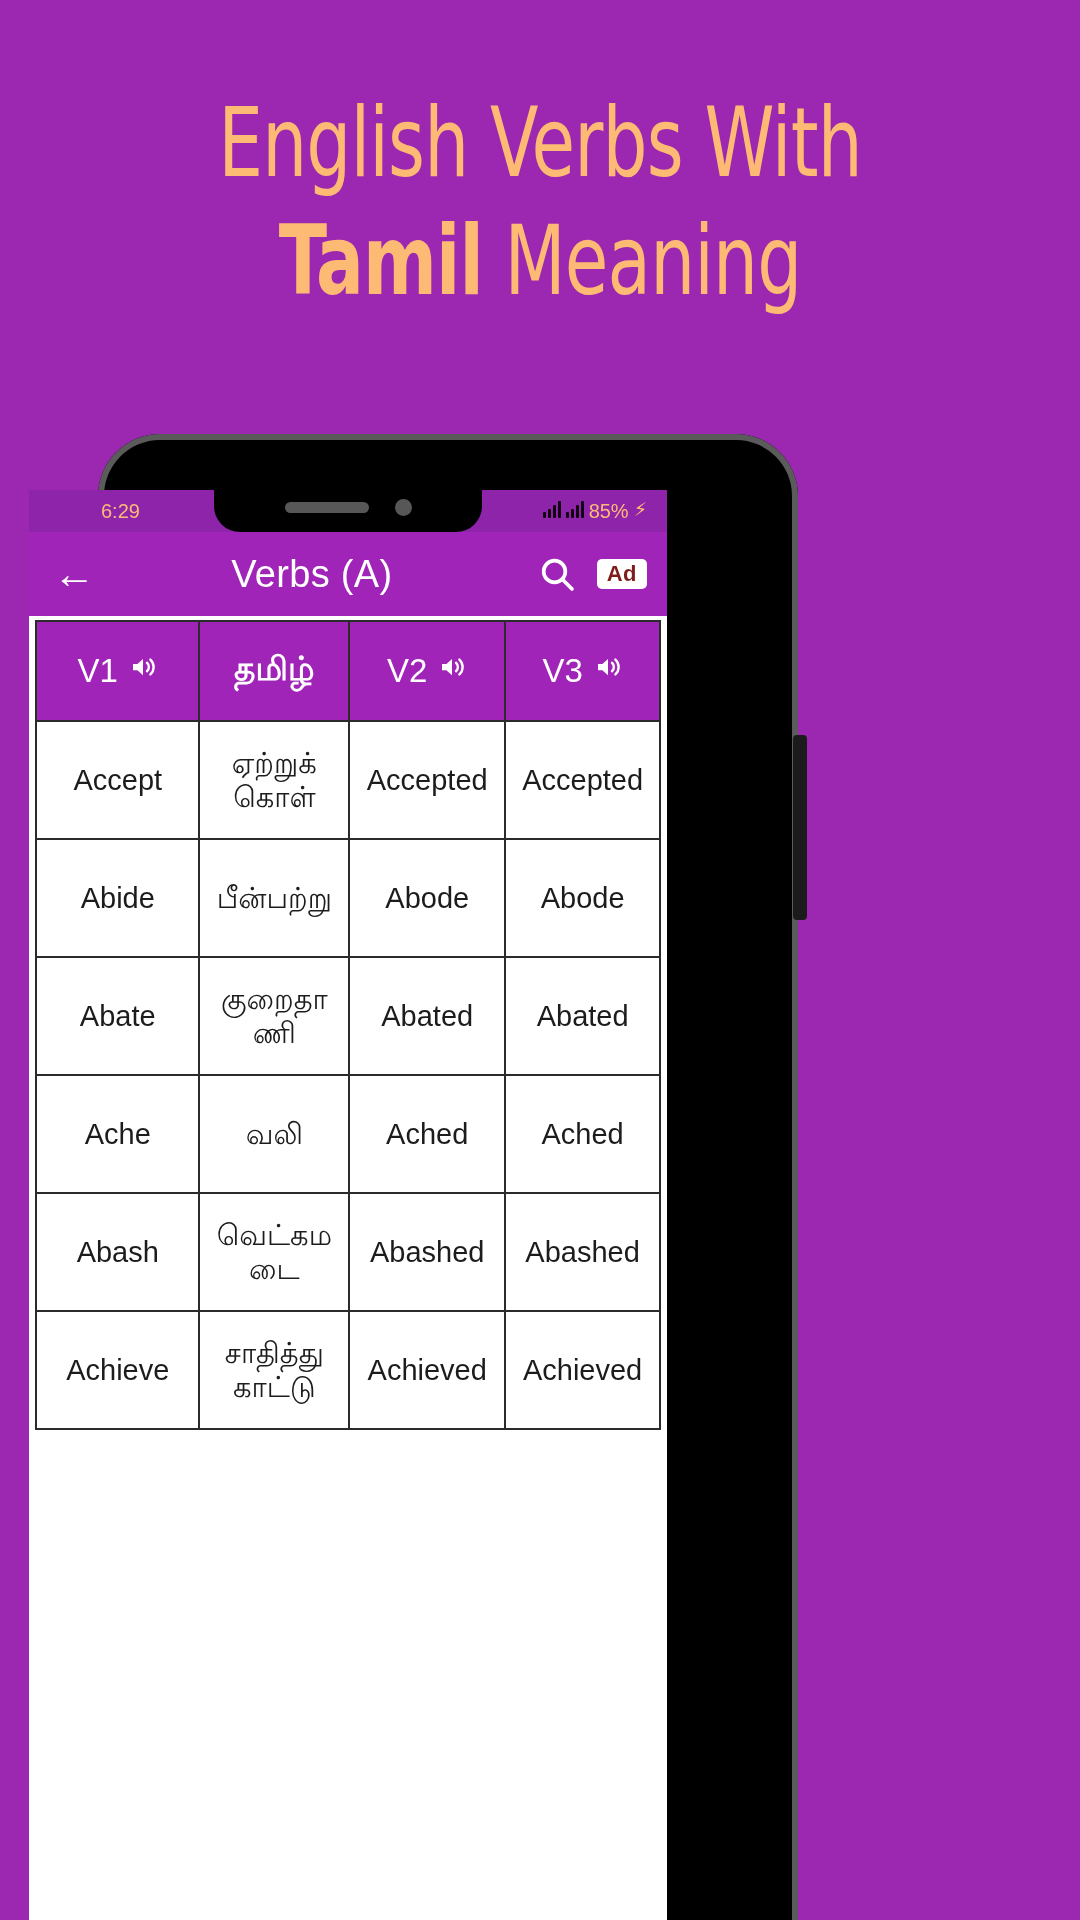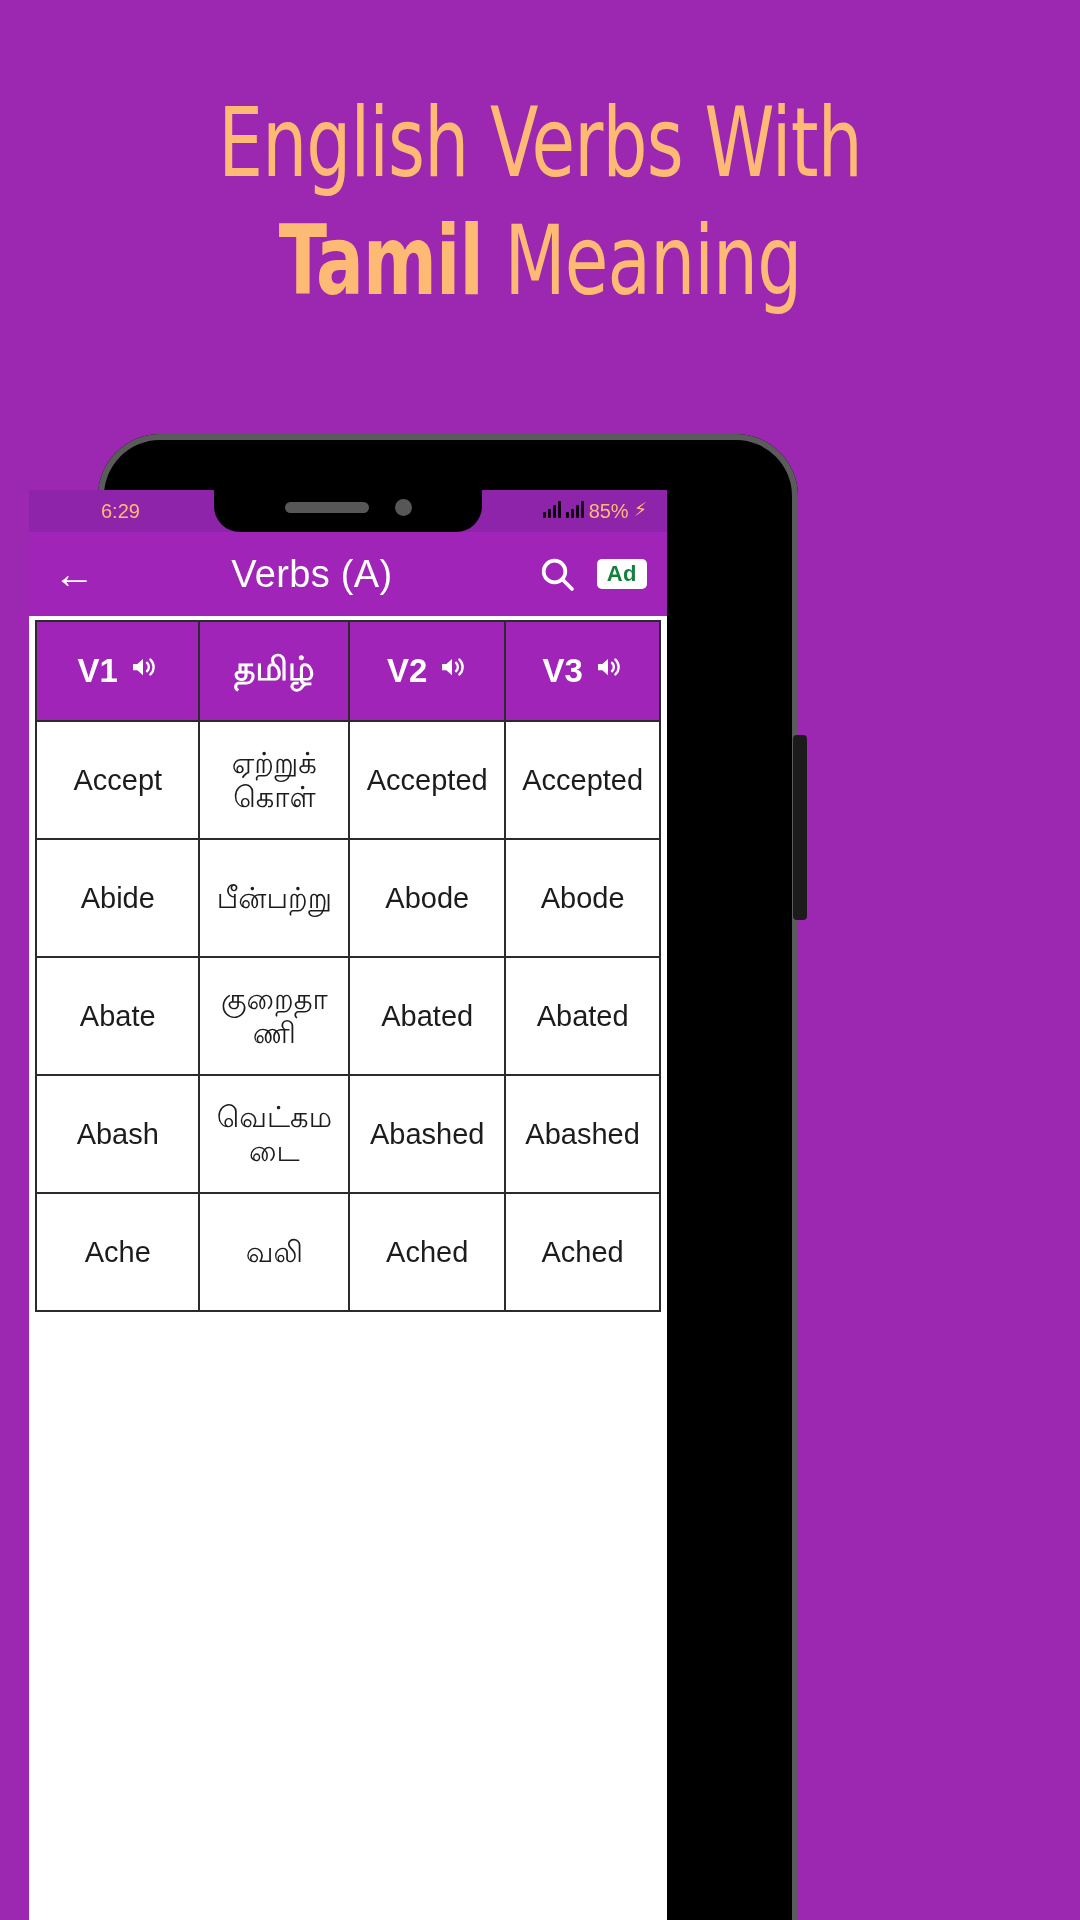--- a/index.html
+++ b/index.html
@@ -89,35 +89,35 @@
   .back-arrow{
     width:50px;height:50px;display:flex;align-items:center;justify-content:center;
     font-size:42px;line-height:1;font-weight:300;
   }
   .appbar-title{
     flex:1;text-align:center;font-size:38px;font-weight:400;
     letter-spacing:.3px;margin-left:-6px;
   }
   .search-icon{width:52px;height:52px;display:flex;align-items:center;justify-content:center;}
   .ad-badge{
-    margin-left:14px;background:#ffffff;color:#15803d;
+    margin-left:14px;background:#ffffff;color:#7f1d1d;
     font-size:22px;font-weight:700;border-radius:5px;
     padding:4px 10px;line-height:1;letter-spacing:.5px;
   }
 
   
   .tablewrap{padding:4px 6px 0 6px;box-sizing:border-box;background:#fff;}
   table.verbs{width:100%;border-collapse:collapse;table-layout:fixed;}
   table.verbs th,table.verbs td{
     border:2px solid #2b2b2b;
     text-align:center;vertical-align:middle;
   }
   table.verbs th{
     background:#A124B8;color:#fff;
-    height:96px;font-size:33px;font-weight:700;
+    height:96px;font-size:33px;font-weight:400;
   }
   table.verbs th .thcell{display:flex;align-items:center;justify-content:center;gap:10px;}
   table.verbs th.tamil{font-size:33px;font-weight:700;margin-top:24px;}
   table.verbs td{
     height:104px;color:#1c1c1c;font-size:29px;font-weight:400;
     padding:6px 4px;line-height:1.18;word-break:break-word;
   }
   col.c1{width:26.2%}
   col.c2{width:24.0%}
   col.c3{width:25.0%}
@@ -247,29 +247,35 @@
               <td>Abode</td>
               <td>Abode</td>
             </tr>
             <tr>
               <td>Abate</td>
               <td>குறைதாணி</td>
               <td>Abated</td>
               <td>Abated</td>
             </tr>
             <tr>
+              <td>Ache</td>
+              <td>வலி</td>
+              <td>Ached</td>
+              <td>Ached</td>
+            </tr>
+            <tr>
               <td>Abash</td>
               <td>வெட்கமடை</td>
               <td>Abashed</td>
               <td>Abashed</td>
             </tr>
             <tr>
-              <td>Ache</td>
-              <td>வலி</td>
-              <td>Ached</td>
-              <td>Ached</td>
+              <td>Achieve</td>
+              <td>சாதித்து காட்டு</td>
+              <td>Achieved</td>
+              <td>Achieved</td>
             </tr>
           </tbody>
       </table>
     </div>
 
   </div>
 </div>
 
 </body></html>

